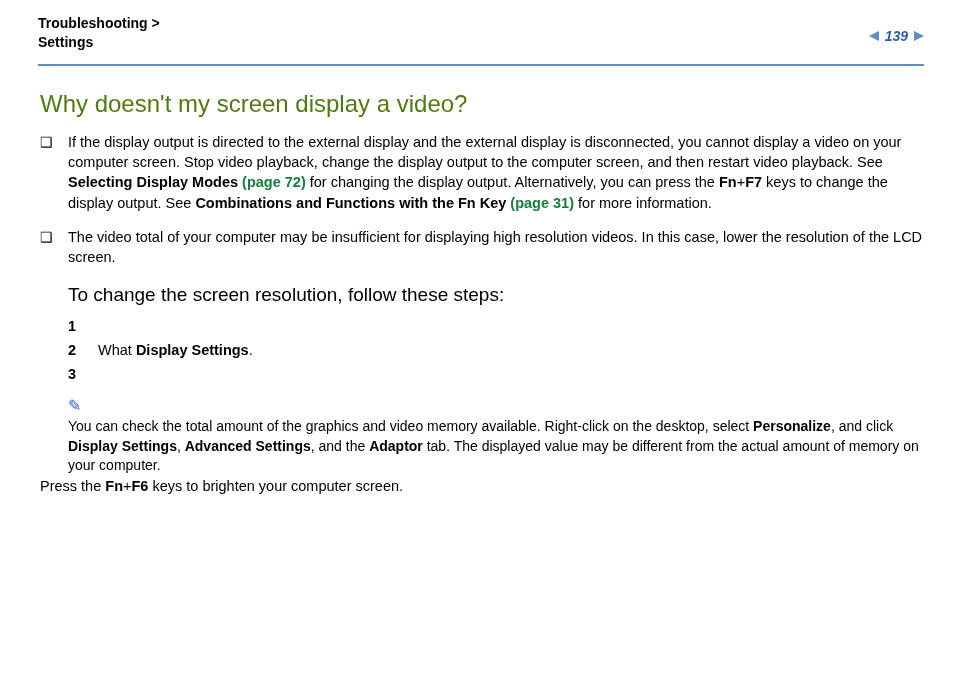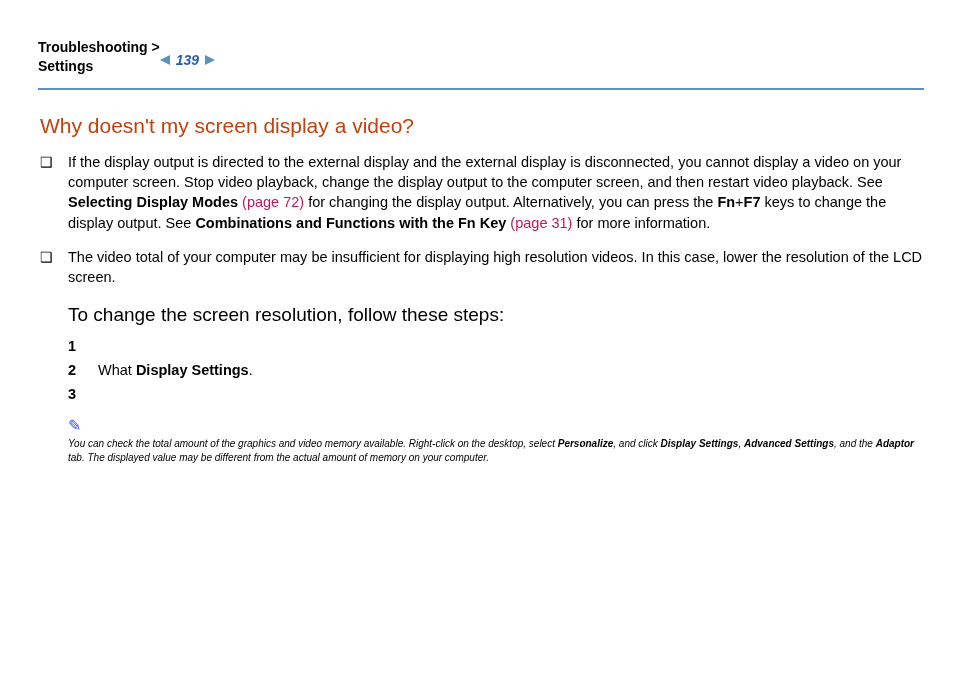--- a/index.html
+++ b/index.html
@@ -7,23 +7,22 @@
     font-family: Arial, Helvetica, sans-serif;
     width: 954px;
     height: 674px;
     background: #fff;
     color: #000;
     position: relative;
     padding: 14px 30px 20px 38px;
   }
   .header {
     display: flex;
-    justify-content: flex-start;
+    justify-content: space-between;
     align-items: flex-start;
-    margin-top: 24px;
   }
   .breadcrumb {
     font-size: 14px;
     font-weight: bold;
     line-height: 1.35;
   }
   .pager {
     display: flex;
     align-items: center;
     gap: 4px;
@@ -45,40 +44,40 @@
   }
   .divider {
     margin-top: 12px;
     height: 2px;
     background: #5a90c8;
   }
   .content {
     padding: 24px 0 0 2px;
   }
   h2.question {
-    font-size: 21px;
+    font-size: 24px;
     font-weight: normal;
-    color: #c2410c;
+    color: #4d7c0f;
     margin-bottom: 14px;
   }
   h2.question.second { margin-top: 22px; }
   .bullet-item {
     display: flex;
     margin-bottom: 14px;
     font-size: 14.5px;
     line-height: 1.4;
   }
   .bullet-mark {
     width: 28px;
     flex-shrink: 0;
     font-size: 14px;
     padding-top: 1px;
   }
   .bullet-body { flex: 1; }
-  a.ref { color: #be185d; font-weight: normal; text-decoration: none; }
+  a.ref { color: #15803d; font-weight: bold; text-decoration: none; }
   .sub-para {
     margin-left: 28px;
     font-size: 19px;
     line-height: 1.4;
     margin-bottom: 10px;
     margin-top: 12px;
   }
   .steps {
     margin-left: 28px;
     font-size: 14.5px;
@@ -97,23 +96,22 @@
     margin-top: 14px;
     font-family: Arial, Helvetica, sans-serif;
   }
   .note-icon {
     color: #3355dd;
     font-size: 16px;
     display: block;
     margin-bottom: 2px;
   }
   .note-text {
-    font-size: 10px;
+    font-size: 14px;
     line-height: 1.4;
-    font-style: italic;
   }
   .body-text {
     font-size: 14.5px;
     line-height: 1.4;
     margin-left: 0;
   }
   b { font-weight: bold; }
 </style>
 </head>
 <body>
@@ -164,14 +162,17 @@
   </div>
 
   <div class="note-block">
     <span class="note-icon">✎</span>
     <div class="note-text">
       <span>You can check the total amount of the graphics and video memory available. Right-click on the desktop, select </span><b>Personalize</b><span>, and click </span><b>Display Settings</b><span>, </span><b>Advanced Settings</b><span>, and the </span><b>Adaptor</b><span> tab. The displayed value may be different from the actual amount of memory on your computer.</span>
     </div>
   </div>
 
 
+  <div class="body-text">
+    <span>Press the </span><b>Fn</b><span>+</span><b>F6</b><span> keys to brighten your computer screen.</span>
+  </div>
 
 </div>
 
 </body></html>

